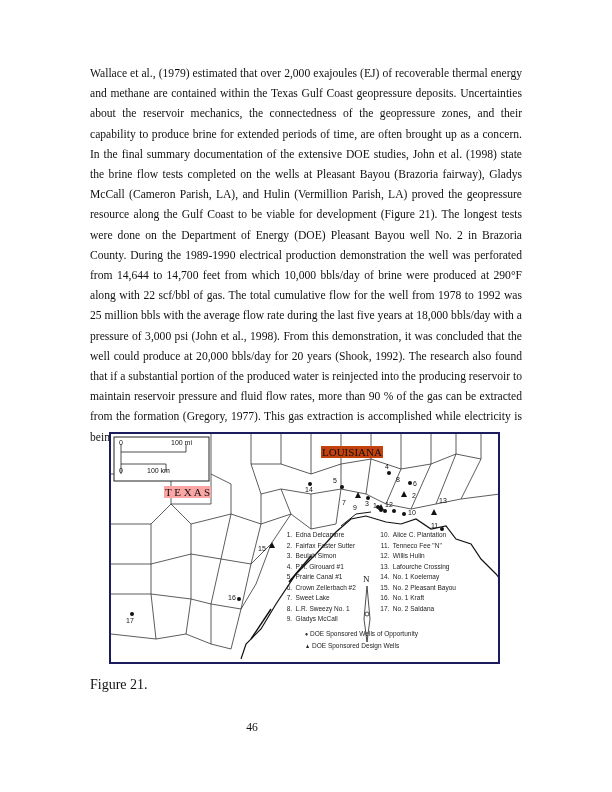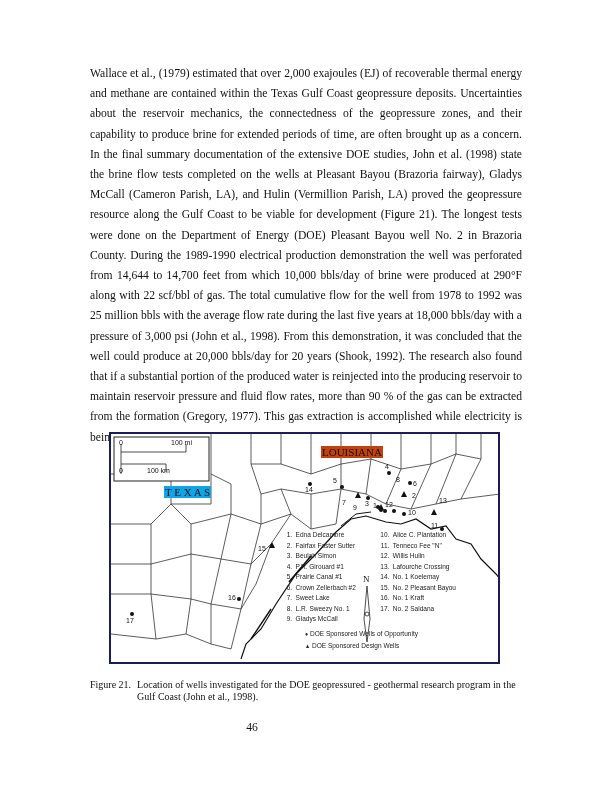--- a/index.html
+++ b/index.html
@@ -25,21 +25,21 @@
     transform: scaleX(0.86); transform-origin: left top;
   }
   .legend-cols { display: flex; gap: 6px; }
   .legend-col { width: 124px; }
   .legend-item { white-space: nowrap; }
   .legend-num { display: inline-block; width: 13px; text-align: right; margin-right: 4px; }
   .legend-keys { margin-left: 28px; margin-top: 3px; }
   .legend-key { white-space: nowrap; line-height: 12px; }
   .caption {
     position: absolute; left: 90px; top: 679px; width: 432px;
-    font-size: 10px; line-height: 12px;
+    font-size: 14px; line-height: 12px;
   }
   .caption-row { display: flex; }
   .caption-label { white-space: nowrap; margin-right: 6px; }
   .caption-text { text-align: left; }
   .page-number {
     position: absolute; left: 0; width: 504px; top: 721px; text-align: center;
     font-size: 11.6px;
   }
 </style>
 </head>
@@ -93,21 +93,21 @@
       <circle cx="128" cy="165" r="2"></circle>
       <circle cx="21" cy="180" r="2"></circle>
     </g>
   </svg>
 
   <span class="map-label" style="position:absolute;left:8px;top:5px;font-size:7px;">0</span>
   <span class="map-label" style="position:absolute;left:60px;top:5px;font-size:7px;">100 mi</span>
   <span class="map-label" style="position:absolute;left:8px;top:33px;font-size:7px;">0</span>
   <span class="map-label" style="position:absolute;left:36px;top:33px;font-size:7px;">100 km</span>
 
-  <span style="position:absolute;left:53px;top:52px;font-family:'Liberation Serif',serif;font-size:11px;background:#0ea5e9;padding:0 1px;">T E X A S</span>
+  <span style="position:absolute;left:53px;top:52px;font-family:'Liberation Serif',serif;font-size:11px;background:#fca5a5;padding:0 1px;">T E X A S</span>
   <span style="position:absolute;left:210px;top:12px;font-family:'Liberation Serif',serif;font-size:11px;background:#c2410c;padding:0 1px;">LOUISIANA</span>
   <span class="map-label" style="position:absolute;left:252px;top:140px;font-size:9px;font-family:'Liberation Serif',serif;">N</span>
 
   <span class="map-label" style="position:absolute;left:194px;top:52px;font-size:7px;">14</span>
   <span class="map-label" style="position:absolute;left:147px;top:111px;font-size:7px;">15</span>
   <span class="map-label" style="position:absolute;left:222px;top:43px;font-size:7px;">5</span>
   <span class="map-label" style="position:absolute;left:231px;top:65px;font-size:7px;">7</span>
   <span class="map-label" style="position:absolute;left:242px;top:70px;font-size:7px;">9</span>
   <span class="map-label" style="position:absolute;left:274px;top:29px;font-size:7px;">4</span>
   <span class="map-label" style="position:absolute;left:285px;top:42px;font-size:7px;">8</span>
@@ -149,17 +149,16 @@
     <div class="legend-keys">
       <div class="legend-key"><span style="font-size:6px;margin-right:2px;">●</span><span>DOE Sponsored Wells of Opportunity</span></div>
       <div class="legend-key"><span style="font-size:6px;margin-right:2px;">▲</span><span>DOE Sponsored Design Wells</span></div>
     </div>
   </div>
 </div>
 
 <div class="caption">
   <div class="caption-row">
     <span class="caption-label">Figure 21.</span>
-    <span class="caption-text">Location of wells investigated for the DOE geopressured - geothermal research program in the Gulf Coast (John et al., 1998).</span>
   </div>
 </div>
 
 <div class="page-number">46</div>
 
 </body></html>

